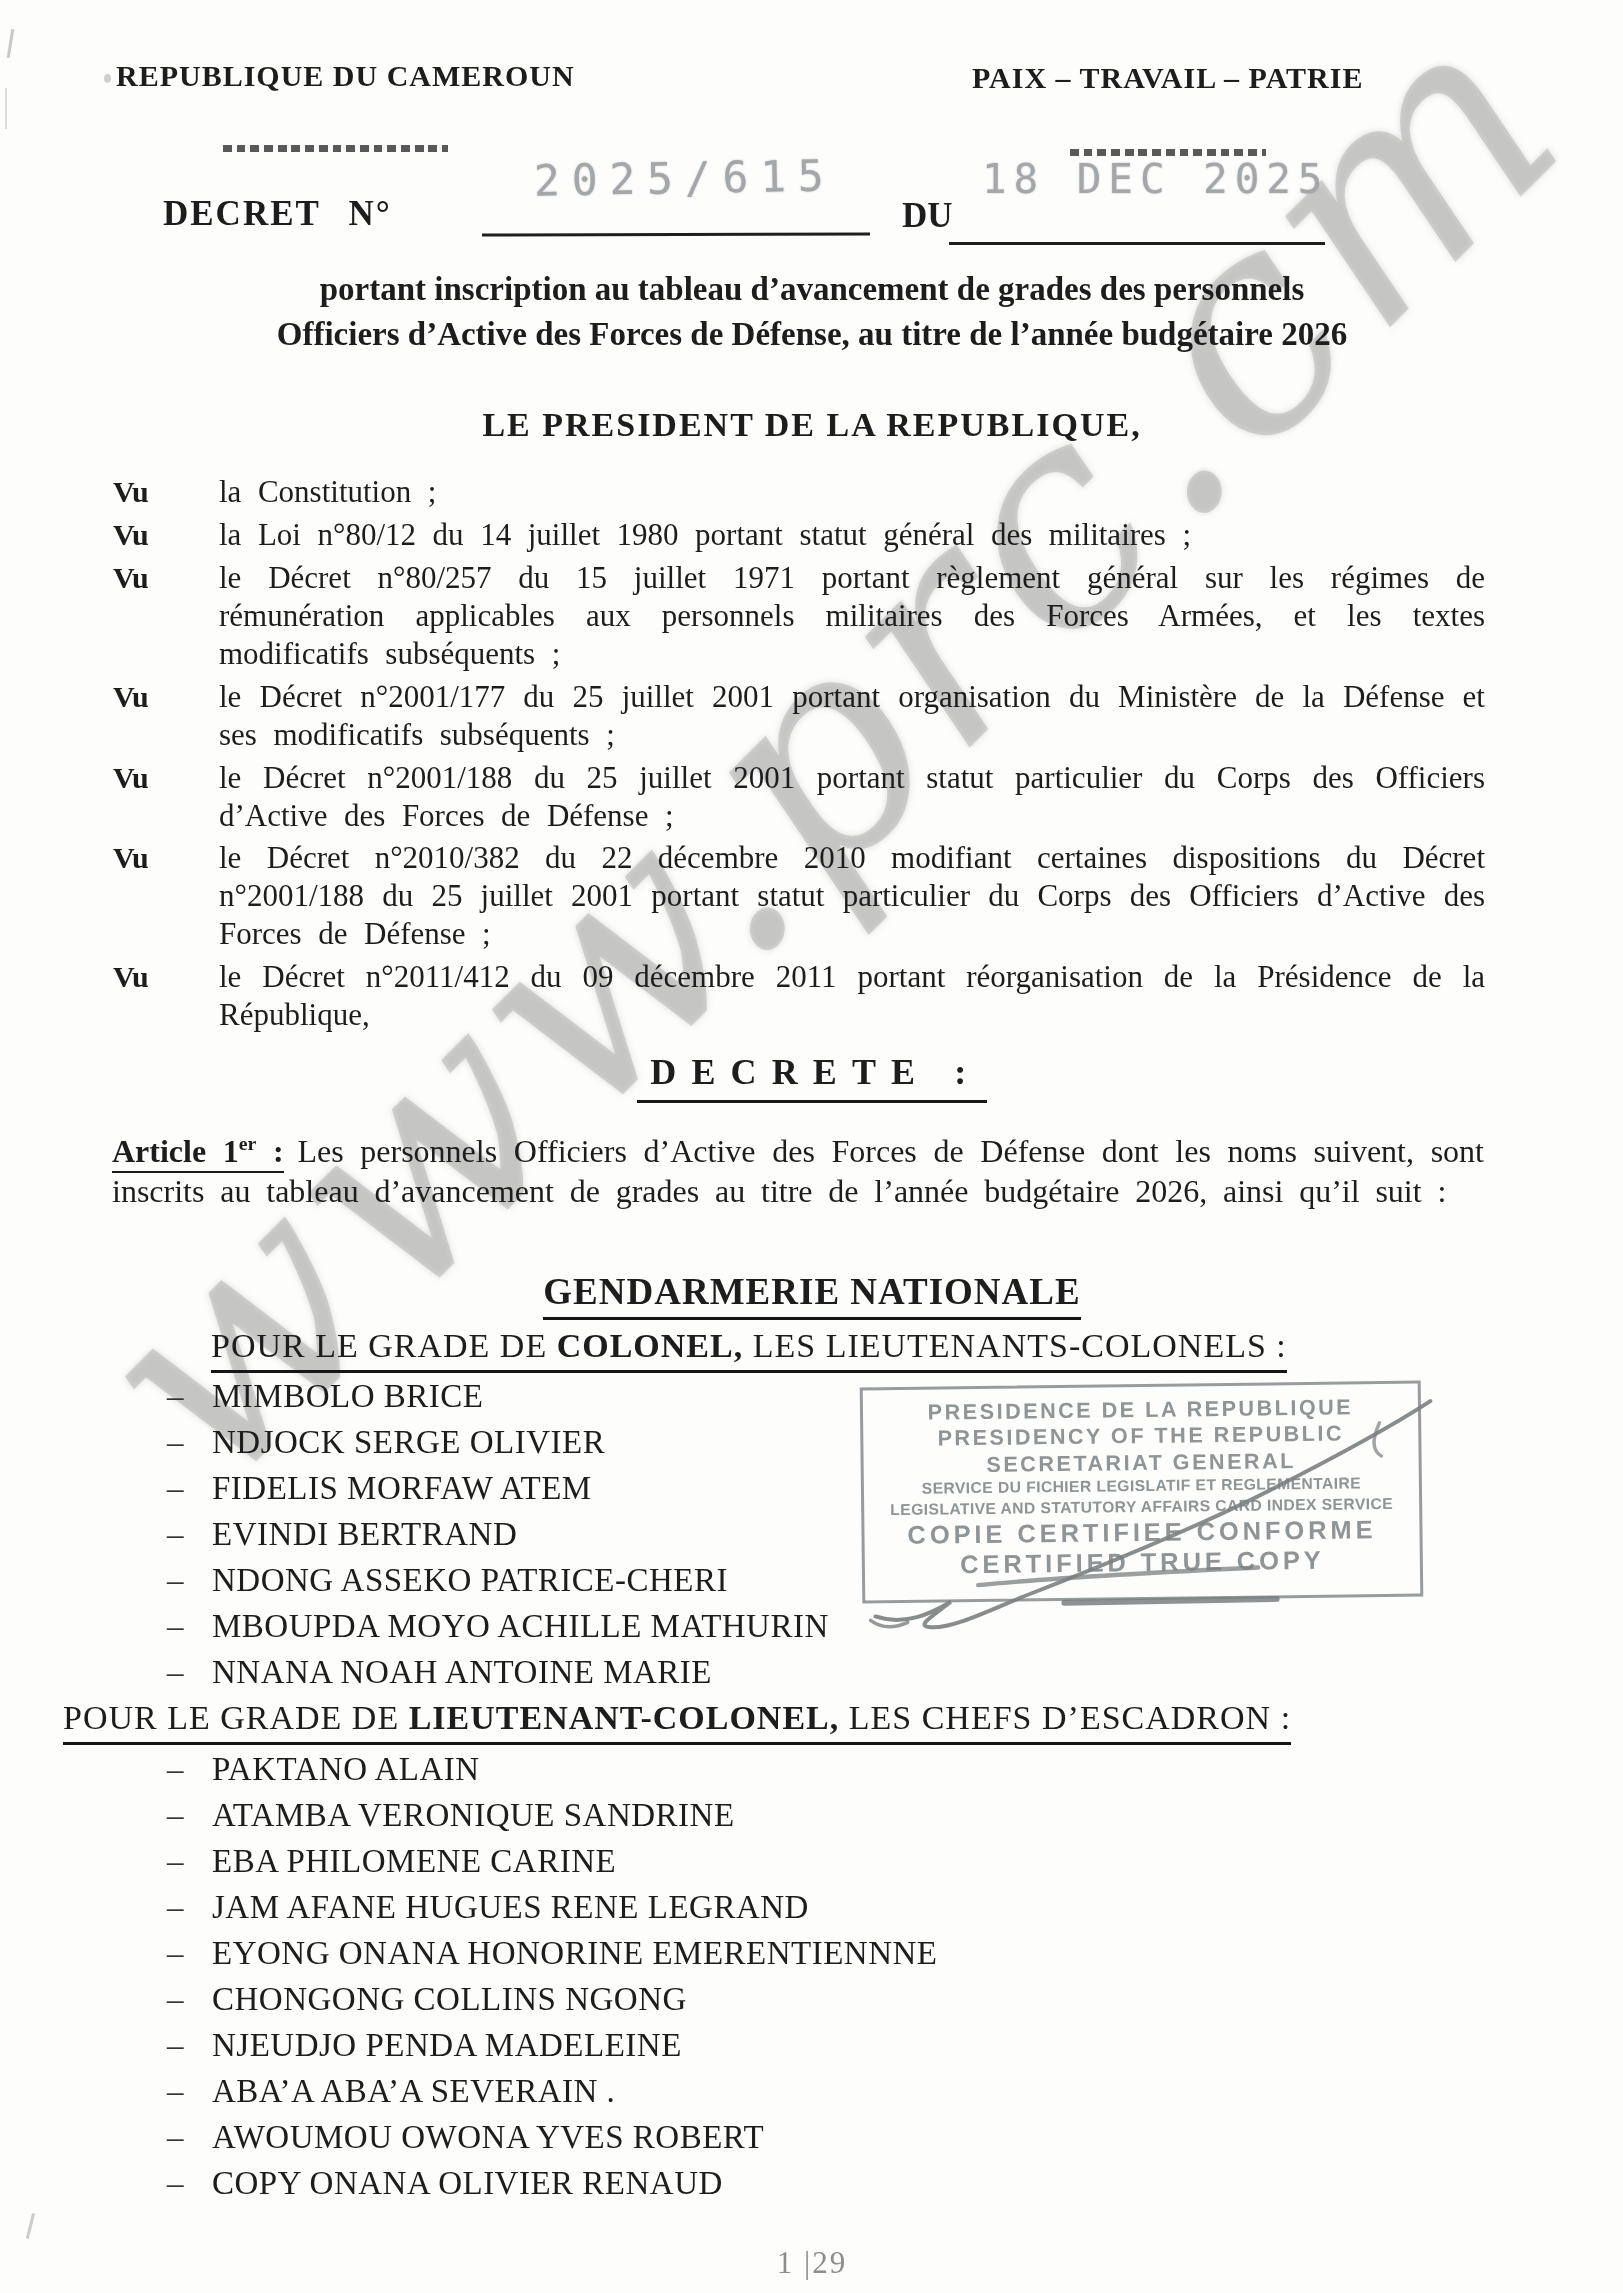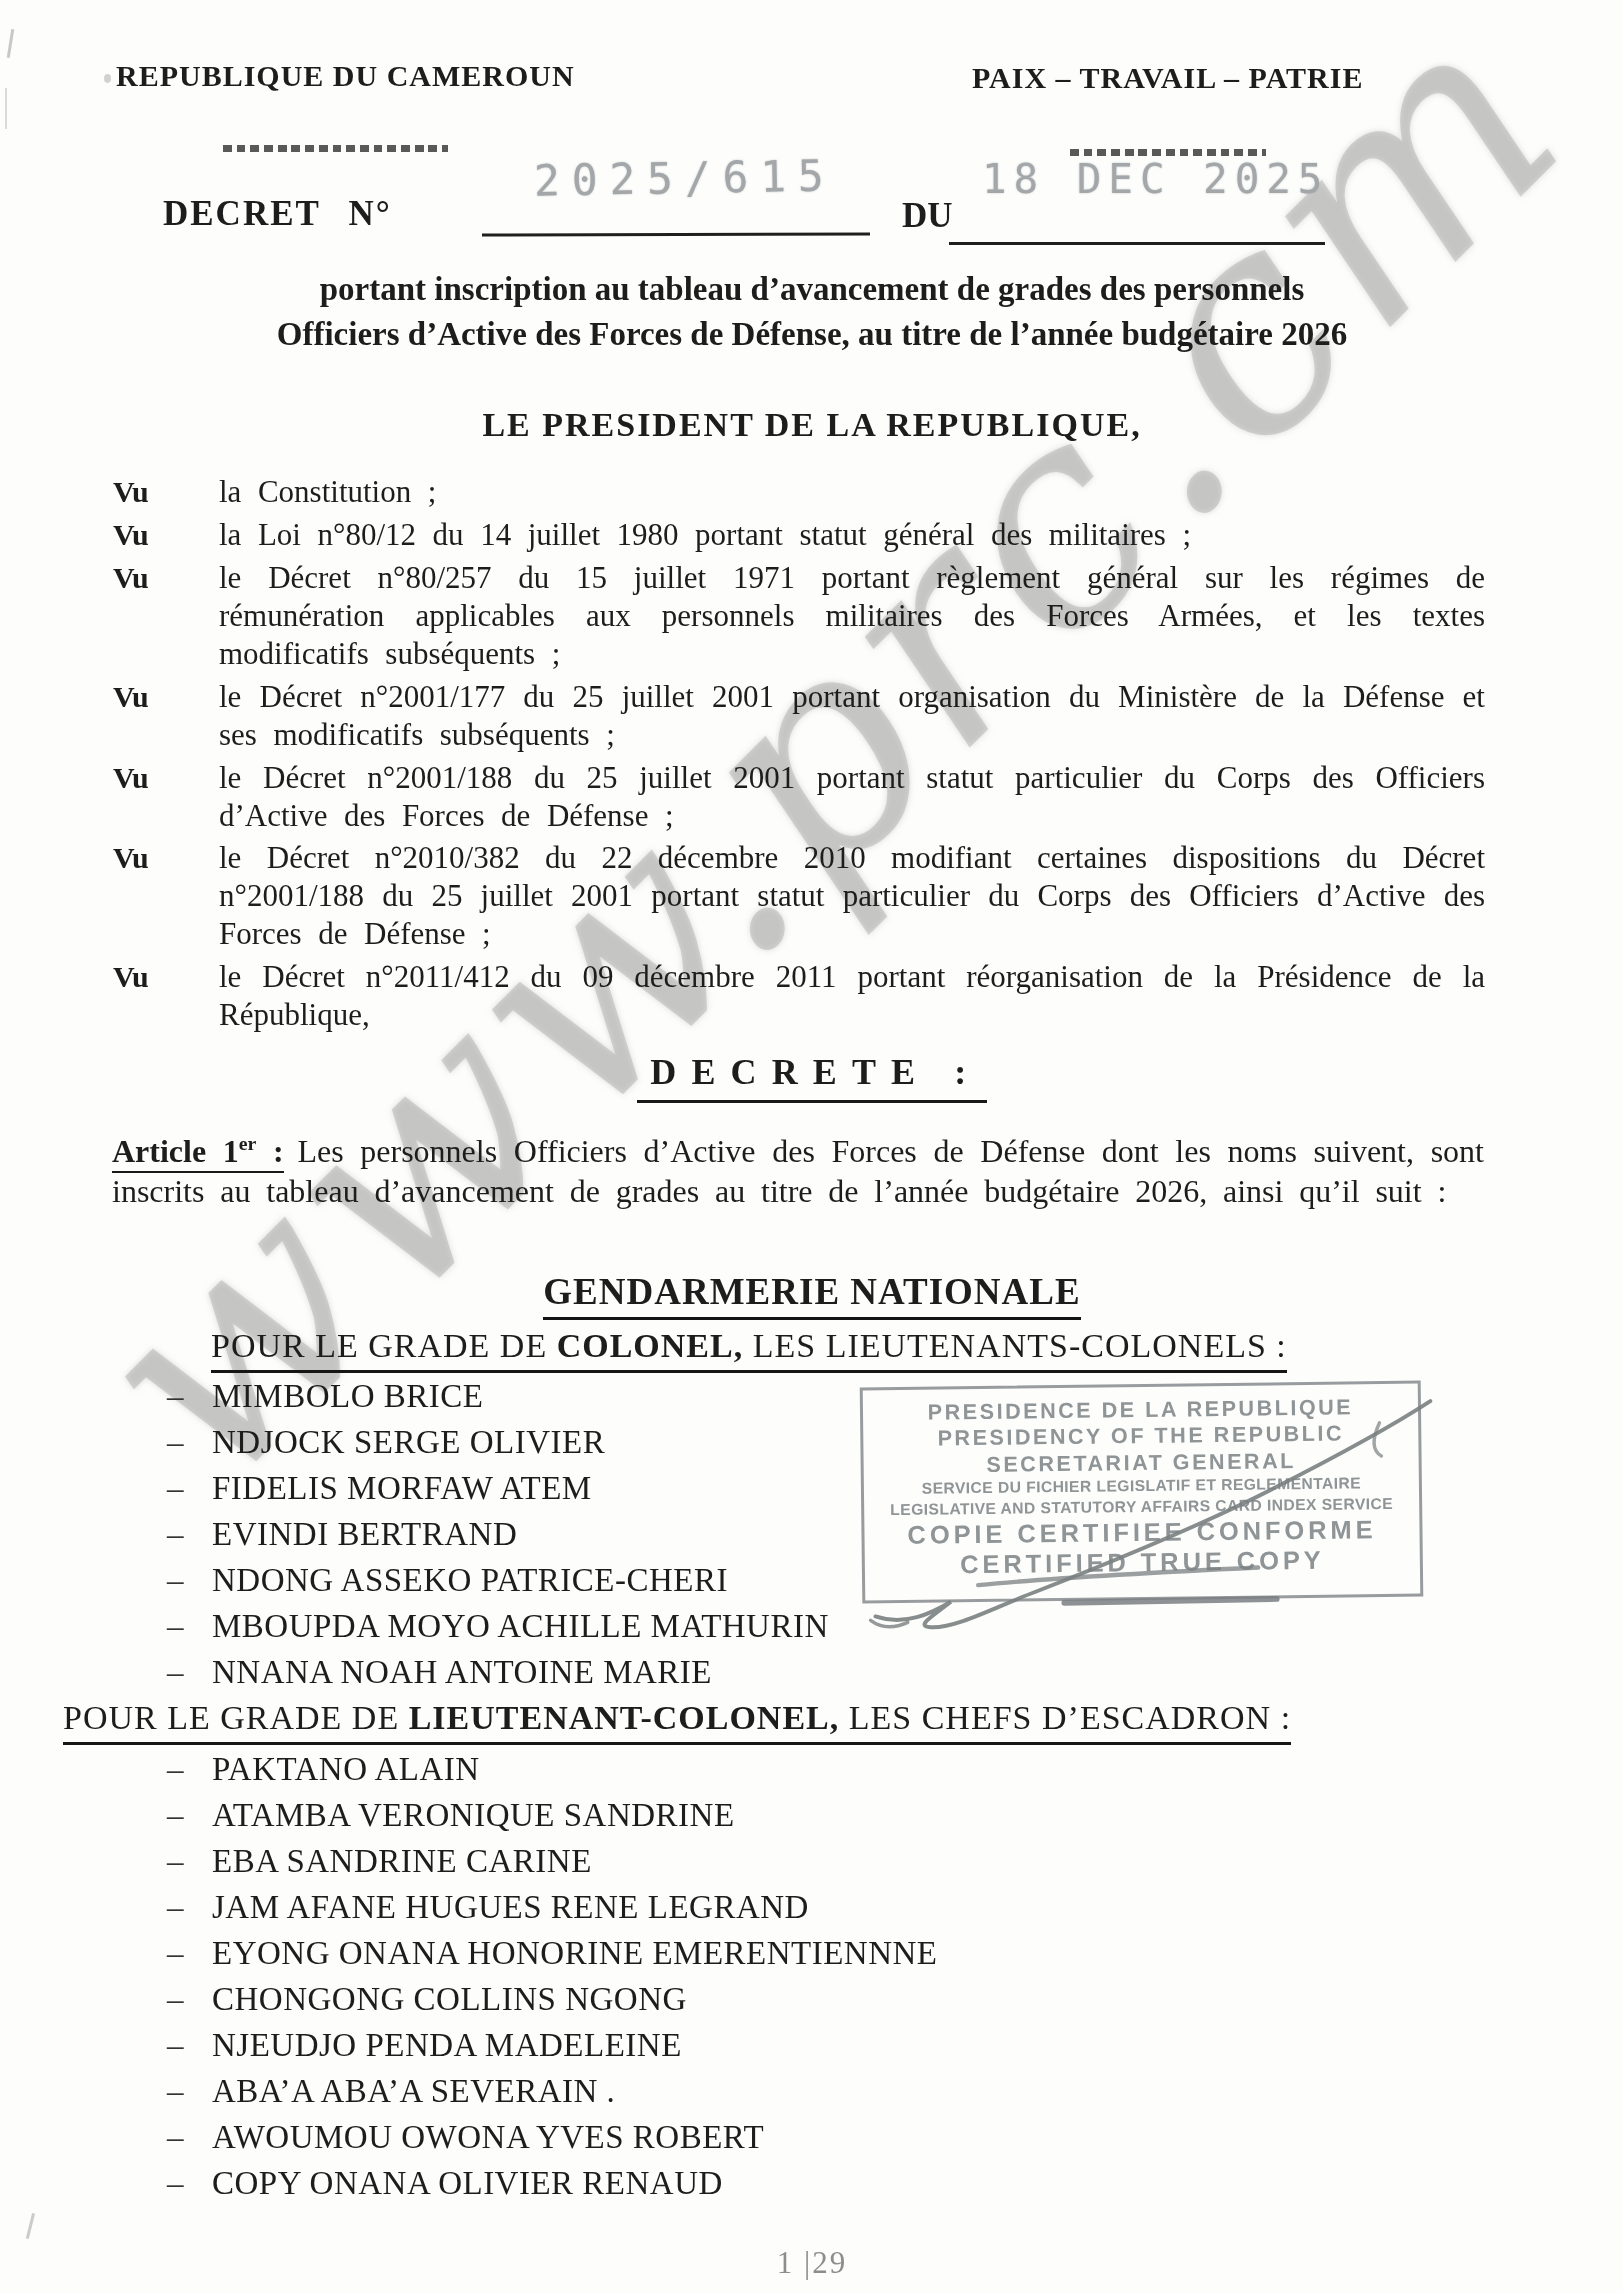--- a/index.html
+++ b/index.html
@@ -208,21 +208,21 @@
     <div class="name-row">
         <span class="ndash">–</span>
         <span class="nname">PAKTANO ALAIN</span>
       </div>
         <div class="name-row">
         <span class="ndash">–</span>
         <span class="nname">ATAMBA VERONIQUE SANDRINE</span>
       </div>
         <div class="name-row">
         <span class="ndash">–</span>
-        <span class="nname">EBA SANDRINE CARINE</span>
+        <span class="nname">EBA PHILOMENE CARINE</span>
       </div>
         <div class="name-row">
         <span class="ndash">–</span>
         <span class="nname">JAM AFANE HUGUES RENE LEGRAND</span>
       </div>
         <div class="name-row">
         <span class="ndash">–</span>
         <span class="nname">EYONG ONANA HONORINE EMERENTIENNNE</span>
       </div>
         <div class="name-row">

